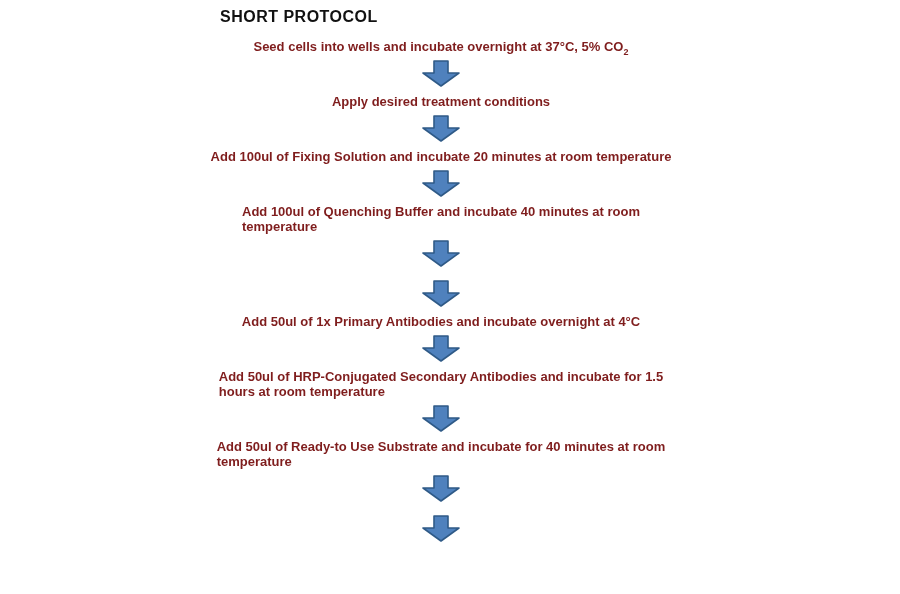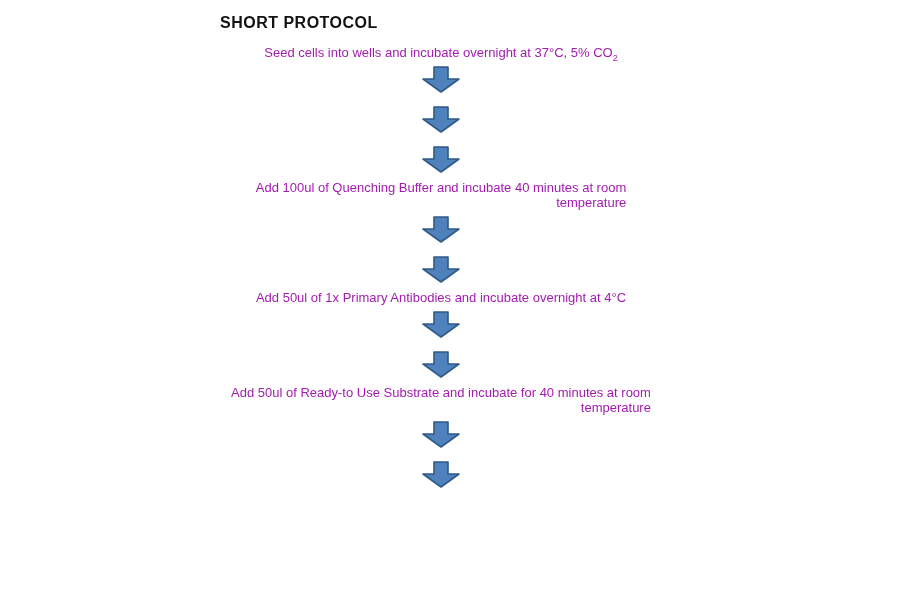--- a/index.html
+++ b/index.html
@@ -7,39 +7,39 @@
     padding: 0;
     background: #ffffff;
     width: 900px;
     height: 594px;
     overflow: hidden;
     font-family: "Liberation Sans", sans-serif;
   }
   .flow {
     position: relative;
     width: 882px;
-    padding-top: 14px;
+    padding-top: 8px;
     display: flex;
     flex-direction: column;
     align-items: center;
   }
   .title {
     align-self: flex-start;
     margin: 0 0 13px 220px;
     font-size: 16px;
     font-weight: bold;
     letter-spacing: 0.5px;
     color: #111111;
   }
   .step {
     font-size: 13px;
-    font-weight: normal;
-    color: #a21caf;
+    font-weight: bold;
+    color: #7f1d1d;
     line-height: 15px;
-    text-align: right;
+    text-align: left;
   }
   .step .step-text {
     white-space: pre-line;
   }
   .step sub {
     font-size: 9px;
     line-height: 0;
   }
   .arrow {
     margin: 6px 0 7px 0;
@@ -56,27 +56,29 @@
   <h1 class="title">SHORT PROTOCOL</h1>
 
   <div class="step"><span class="step-text">Seed cells into wells and incubate overnight at 37°C, 5% CO</span><sub>2</sub></div>
 
   <svg class="arrow" viewBox="0 0 38 27">
     <g stroke-width="1.6" stroke-linejoin="round" stroke="#2f5a87">
       <polygon points="12,1 26,1 26,13 37,13 19,26 1,13 12,13" fill="#4f81bd"></polygon>
     </g>
   </svg>
 
+  <div class="step"><span class="step-text">Apply desired treatment conditions</span></div>
 
   <svg class="arrow" viewBox="0 0 38 27">
     <g stroke-width="1.6" stroke-linejoin="round" stroke="#2f5a87">
       <polygon points="12,1 26,1 26,13 37,13 19,26 1,13 12,13" fill="#4f81bd"></polygon>
     </g>
   </svg>
 
+  <div class="step"><span class="step-text">Add 100ul of Fixing Solution and incubate 20 minutes at room temperature</span></div>
 
   <svg class="arrow" viewBox="0 0 38 27">
     <g stroke-width="1.6" stroke-linejoin="round" stroke="#2f5a87">
       <polygon points="12,1 26,1 26,13 37,13 19,26 1,13 12,13" fill="#4f81bd"></polygon>
     </g>
   </svg>
 
   <div class="step"><span class="step-text">Add 100ul of Quenching Buffer and incubate 40 minutes at room
 temperature</span></div>
 
@@ -94,20 +96,22 @@
   </svg>
 
   <div class="step"><span class="step-text">Add 50ul of 1x Primary Antibodies and incubate overnight at 4°C</span></div>
 
   <svg class="arrow" viewBox="0 0 38 27">
     <g stroke-width="1.6" stroke-linejoin="round" stroke="#2f5a87">
       <polygon points="12,1 26,1 26,13 37,13 19,26 1,13 12,13" fill="#4f81bd"></polygon>
     </g>
   </svg>
 
+  <div class="step"><span class="step-text">Add 50ul of HRP-Conjugated Secondary Antibodies and incubate for 1.5
+hours at room temperature</span></div>
 
   <svg class="arrow" viewBox="0 0 38 27">
     <g stroke-width="1.6" stroke-linejoin="round" stroke="#2f5a87">
       <polygon points="12,1 26,1 26,13 37,13 19,26 1,13 12,13" fill="#4f81bd"></polygon>
     </g>
   </svg>
 
   <div class="step"><span class="step-text">Add 50ul of Ready-to Use Substrate and incubate for 40 minutes at room
 temperature</span></div>
 

